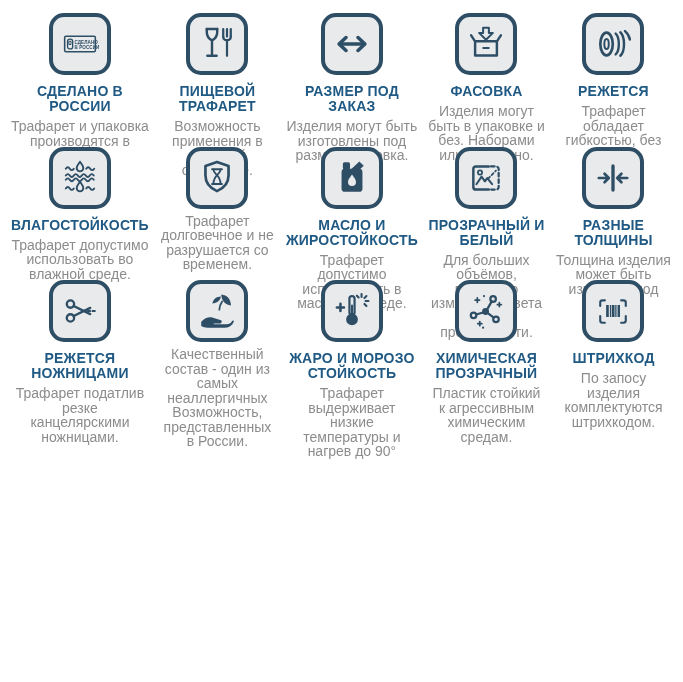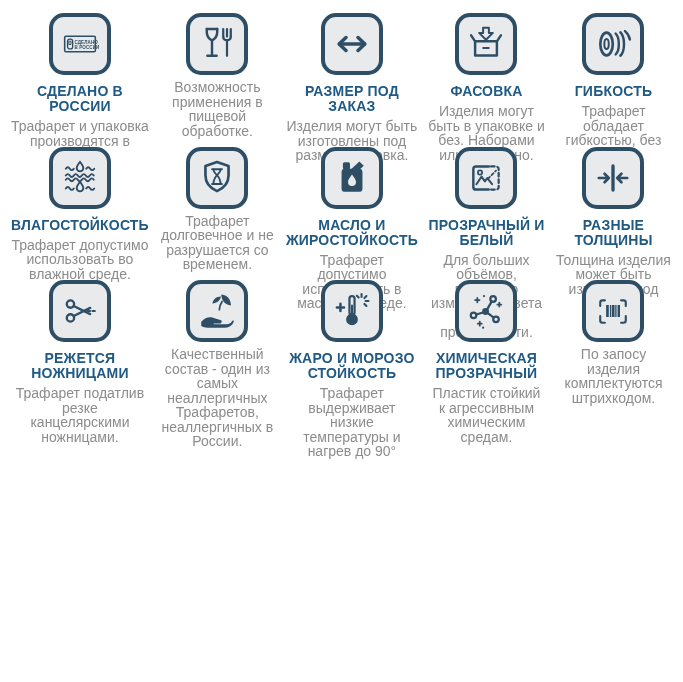--- a/index.html
+++ b/index.html
@@ -43,20 +43,21 @@
         <svg class="icon" viewBox="0 0 36 36" width="40" height="40" fill="none" stroke="#2e4e66" stroke-width="2.2" stroke-linecap="round" stroke-linejoin="round">
           <path d="M8.8 4.5 h9.4"></path>
           <path d="M8.8 4.5 v2.8 c0 4.2 1.9 6.2 4.7 7.4 V27.2"></path>
           <path d="M18.2 4.5 v2.8 c0 4.2 -1.9 6.2 -4.7 7.4"></path>
           <path d="M9.3 28.6 h8.4"></path>
           <path d="M23.6 4.5 v6.8 M27 4.5 v6.8 M30.4 4.5 v6.8" stroke-width="2"></path>
           <path d="M23.6 11.3 c0 2.2 1.2 3.3 3.4 3.3 s3.4 -1.1 3.4 -3.3" stroke-width="2"></path>
           <path d="M27 14.6 V28.6" stroke-width="2"></path>
         </svg>
       </div>
+      <h3 class="title">ПИЩЕВОЙ ТРАФАРЕТ</h3>
       <p class="desc">Возможность применения в пищевой обработке.</p>
     </div>
 
     <div class="cell">
       <div class="tile">
         <svg class="icon" viewBox="0 0 36 36" width="40" height="40" fill="none" stroke="#2e4e66" stroke-width="3.2" stroke-linecap="round" stroke-linejoin="round">
           <path d="M7 18 H29"></path>
           <path d="M12.6 12.2 L6.4 18 l6.2 5.8"></path>
           <path d="M23.4 12.2 L29.6 18 l-6.2 5.8"></path>
         </svg>
@@ -81,21 +82,21 @@
     <div class="cell">
       <div class="tile">
         <svg class="icon" viewBox="0 0 36 36" width="40" height="40" fill="none" stroke="#2e4e66" stroke-width="2.2" stroke-linecap="round" stroke-linejoin="round">
           <ellipse cx="12.2" cy="18" rx="5.6" ry="10.2" stroke-width="2.4"></ellipse>
           <ellipse cx="12.2" cy="18" rx="2" ry="4.6" stroke-width="1.8"></ellipse>
           <path d="M20.4 8.6 c3.8 3.4 3.8 15.4 0 18.8"></path>
           <path d="M24.6 7.4 c4.4 4 4.4 17.2 0 21.2"></path>
           <path d="M28.8 6.4 c2.4 2 3.9 4.6 4.4 7.6"></path>
         </svg>
       </div>
-      <h3 class="title">ГИБКОСТЬ</h3>
+      <h3 class="title">РЕЖЕТСЯ</h3>
       <p class="desc">Трафарет обладает гибкостью, без заломов.</p>
     </div>
 
     <div class="cell">
       <div class="tile">
         <svg class="icon" viewBox="0 0 36 36" width="40" height="40" fill="none" stroke="#2e4e66" stroke-width="1.7" stroke-linecap="round" stroke-linejoin="round">
           <path d="M5.2 9.6 q1.8 -2.6 3.6 0 t3.6 0"></path>
           <path d="M23.6 9.6 q1.8 -2.6 3.6 0 t3.6 0"></path>
           <path d="M18 3.4 c1.7 2.5 3 3.9 3 5.6 a3 3 0 1 1 -6 0 c0 -1.7 1.3 -3.1 3 -5.6"></path>
           <path d="M5.2 15.8 q1.8 -2.6 3.6 0 t3.6 0 t3.6 0 t3.6 0 t3.6 0 t3.6 0 t3.6 0"></path>
@@ -175,21 +176,21 @@
 
     <div class="cell">
       <div class="tile">
         <svg class="icon" viewBox="0 0 36 36" width="40" height="40" fill="none" stroke="#2e4e66" stroke-width="2.2" stroke-linecap="round" stroke-linejoin="round">
           <path d="M21.8 3.2 c5.6 0.6 8.4 4 8.8 9.8 -5.6 -0.6 -8.4 -4 -8.8 -9.8 Z" fill="#2e4e66" stroke="none"></path>
           <path d="M21.6 5 c-4.2 0.2 -6.8 2.2 -7.8 6.2 4.2 -0.2 6.8 -2.2 7.8 -6.2 Z" fill="#2e4e66" stroke="none"></path>
           <path d="M22.6 9.4 c-1.6 2.4 -2.4 4.6 -2.5 7.4" stroke-width="1.6"></path>
           <path d="M3.8 31.6 v-4 c3.4 -3.4 7 -4.6 10.6 -3.5 l6.6 2 c2 0.6 1.5 3.2 -0.6 3.2 h-5 c-0.5 0 -0.5 0.7 0 0.7 h11.2 c2.2 0 3.9 -1 5 -2.9 0.5 -0.9 1.9 -0.4 1.5 0.6 -1.5 3.6 -4.4 5.4 -8.6 5.4 H9.4 c-2 0 -3.8 -0.5 -5.6 -1.5 Z" fill="#2e4e66" stroke="none"></path>
         </svg>
       </div>
-      <p class="desc">Качественный состав - один из самых неаллергичных Трафаретов, неаллергичных в России.</p>
+      <p class="desc">Качественный состав - один из самых неаллергичных Возможность, представленных в России.</p>
     </div>
 
     <div class="cell">
       <div class="tile">
         <svg class="icon" viewBox="0 0 36 36" width="40" height="40" fill="none" stroke="#2e4e66" stroke-width="2.2" stroke-linecap="round" stroke-linejoin="round">
           <rect x="15.7" y="4.6" width="4.6" height="17" rx="2.3" stroke-width="2"></rect>
           <circle cx="18" cy="25.6" r="4.3" fill="#2e4e66" stroke-width="2"></circle>
           <path d="M18 13 V21.5" stroke-width="1.8"></path>
           <path d="M26.6 2.8 v2.6" stroke-width="1.9"></path>
           <path d="M31 4.6 l-1.8 1.8" stroke-width="1.9"></path>
@@ -229,17 +230,18 @@
           <path d="M6.5 22.6 v4 a2 2 0 0 0 2 2 h2.2"></path>
           <path d="M25.3 8.4 H27.5 a2 2 0 0 1 2 2 V13.4"></path>
           <path d="M29.5 22.6 v4 a2 2 0 0 1 -2 2 h-2.2"></path>
           <path d="M13 12.6 v10.8" stroke-width="2.4" stroke-linecap="butt"></path>
           <path d="M15.8 12.6 v10.8" stroke-width="1.2" stroke-linecap="butt"></path>
           <path d="M18.2 12.6 v10.8" stroke-width="2.4" stroke-linecap="butt"></path>
           <path d="M20.6 12.6 v10.8" stroke-width="1.2" stroke-linecap="butt"></path>
           <path d="M23.2 12.6 v10.8" stroke-width="2.2" stroke-linecap="butt"></path>
         </svg>
       </div>
+      <h3 class="title">ШТРИХКОД</h3>
       <p class="desc">По запосу изделия комплектуются штрихкодом.</p>
     </div>
 
   </div>
 </div>
 
 </body></html>

